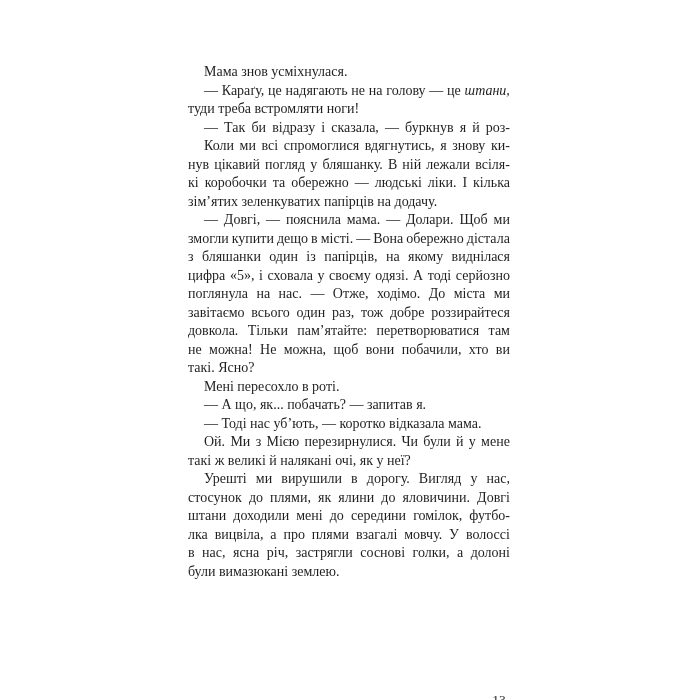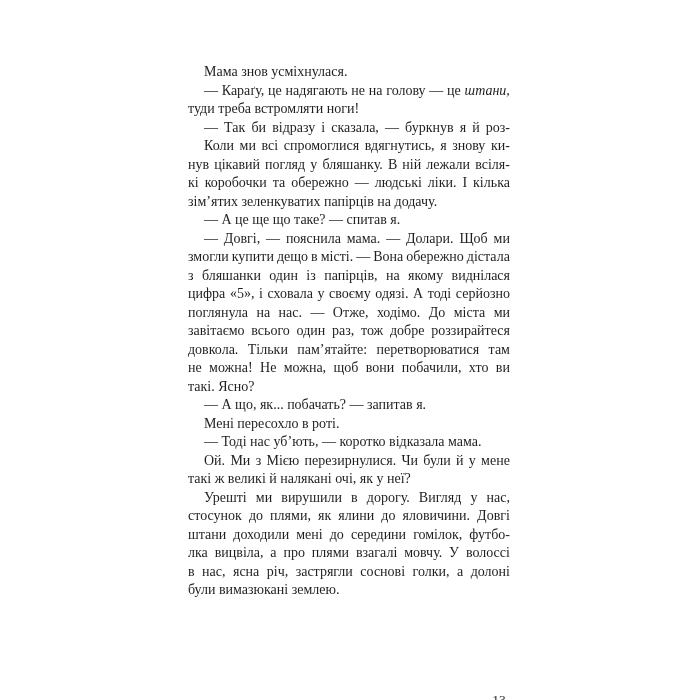--- a/index.html
+++ b/index.html
@@ -121,23 +121,20 @@
           <span>обережно</span>
           <span>—</span>
           <span>людські</span>
           <span>ліки.</span>
           <span>І</span>
           <span>кілька</span>
         </div>
         <div class="line">зім’ятих зеленкуватих папірців на додачу.</div>
       </div>
       <div class="paragraph">
-        <div class="line ind">— А це ще що таке? — спитав я.</div>
-      </div>
-      <div class="paragraph">
         <div class="line ind just">
           <span>—</span>
           <span>Довгі,</span>
           <span>—</span>
           <span>пояснила</span>
           <span>мама.</span>
           <span>—</span>
           <span>Долари.</span>
           <span>Щоб</span>
           <span>ми</span>
@@ -209,24 +206,24 @@
           <span>можна,</span>
           <span>щоб</span>
           <span>вони</span>
           <span>побачили,</span>
           <span>хто</span>
           <span>ви</span>
         </div>
         <div class="line">такі. Ясно?</div>
       </div>
       <div class="paragraph">
+        <div class="line ind">Мені пересохло в роті.</div>
+      </div>
+      <div class="paragraph">
         <div class="line ind">— А що, як... побачать? — запитав я.</div>
-      </div>
-      <div class="paragraph">
-        <div class="line ind">Мені пересохло в роті.</div>
       </div>
       <div class="paragraph">
         <div class="line ind">— Тоді нас уб’ють, — коротко відказала мама.</div>
       </div>
       <div class="paragraph">
         <div class="line ind just">
           <span>Ой.</span>
           <span>Ми</span>
           <span>з</span>
           <span>Мією</span>

